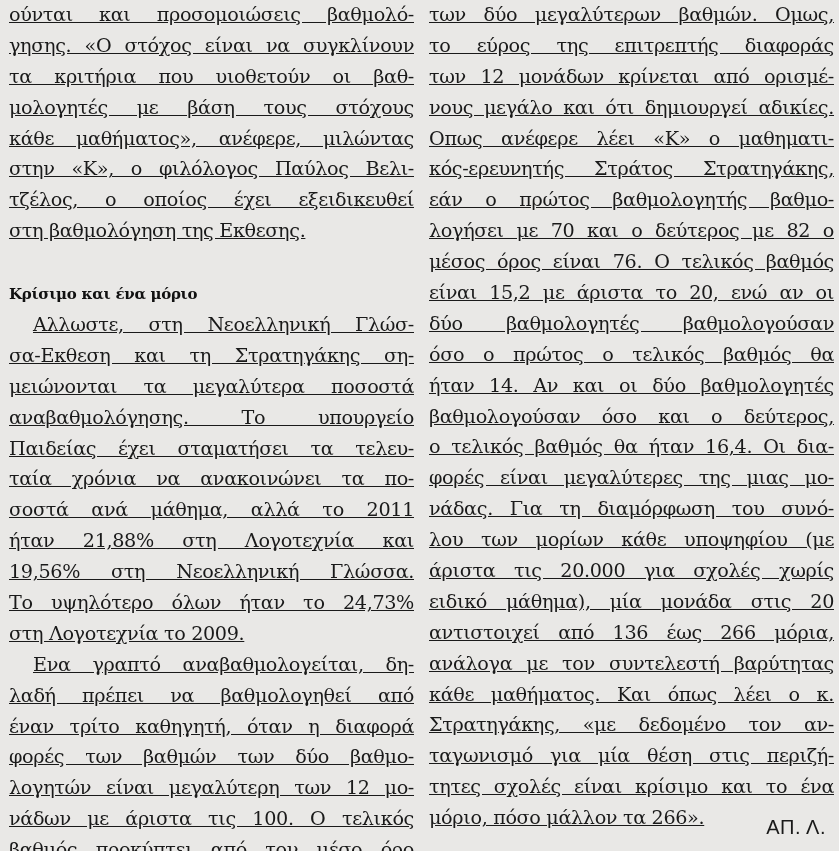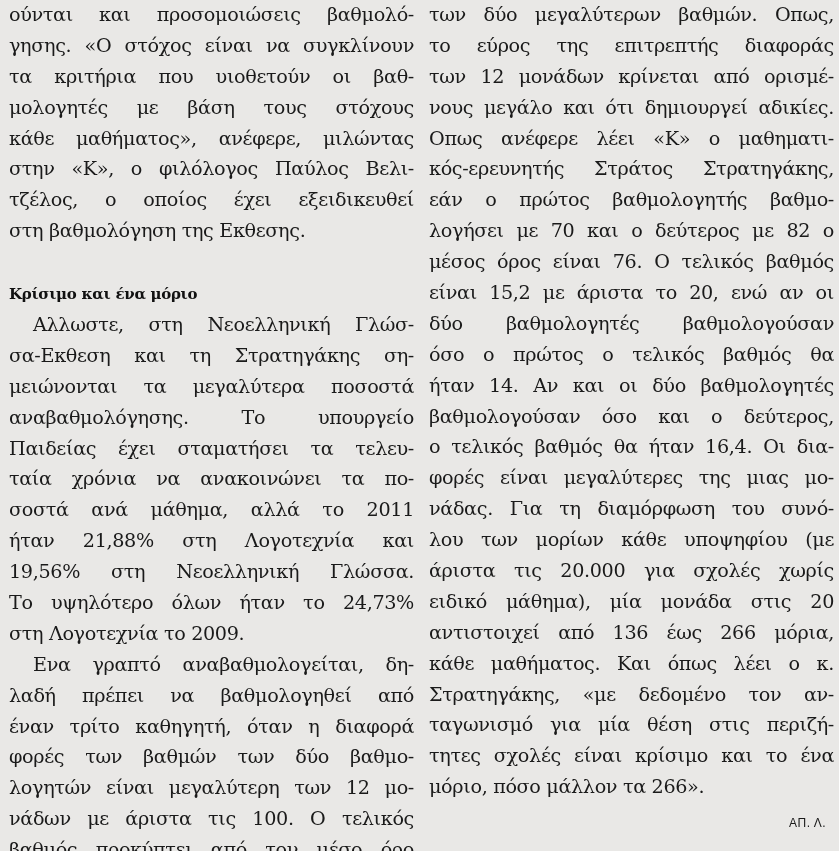--- a/index.html
+++ b/index.html
@@ -33,20 +33,21 @@
       display: block;
       font-size: 19.2px;
       line-height: 30.9px;
       height: 30.9px;
       white-space: nowrap;
       text-align: justify;
       text-align-last: justify;
       letter-spacing: -0.35px;
       word-spacing: 0px;
       overflow: visible;
+      text-decoration: underline;
     }
     .line.last {
       text-align-last: left;
     }
     .line.indent {
       padding-left: 24px;
     }
     .gap {
       display: block;
       height: 32px;
@@ -59,21 +60,21 @@
       line-height: 30.9px;
       height: 30.9px;
       letter-spacing: -0.3px;
       color: #111;
     }
     .byline {
       position: absolute;
       right: 13px;
       top: 816px;
       font-family: "Liberation Sans", "DejaVu Sans", sans-serif;
-      font-size: 12px;
+      font-size: 20px;
       letter-spacing: 0.5px;
       color: #1a1a1a;
       text-align: right;
     }
   </style>
 </head>
 <body>
 
 <div class="page">
 
@@ -106,41 +107,42 @@
     <span class="line indent">Ενα γραπτό αναβαθμολογείται, δη-</span>
     <span class="line">λαδή πρέπει να βαθμολογηθεί από</span>
     <span class="line">έναν τρίτο καθηγητή, όταν η διαφορά</span>
     <span class="line">φορές των βαθμών των δύο βαθμο-</span>
     <span class="line">λογητών είναι μεγαλύτερη των 12 μο-</span>
     <span class="line">νάδων με άριστα τις 100. Ο τελικός</span>
     <span class="line">βαθμός προκύπτει από τον μέσο όρο</span>
   </div>
 
   <div class="column col-right">
-    <span class="line">των δύο μεγαλύτερων βαθμών. Οπως,</span>
+    <span class="line">των δύο μεγαλύτερων βαθμών. Ομως,</span>
     <span class="line">το εύρος της επιτρεπτής διαφοράς</span>
     <span class="line">των 12 μονάδων κρίνεται από ορισμέ-</span>
     <span class="line">νους μεγάλο και ότι δημιουργεί αδικίες.</span>
     <span class="line">Οπως ανέφερε λέει «Κ» ο μαθηματι-</span>
     <span class="line">κός-ερευνητής Στράτος Στρατηγάκης,</span>
     <span class="line">εάν ο πρώτος βαθμολογητής βαθμο-</span>
     <span class="line">λογήσει με 70 και ο δεύτερος με 82 ο</span>
     <span class="line">μέσος όρος είναι 76. Ο τελικός βαθμός</span>
     <span class="line">είναι 15,2 με άριστα το 20, ενώ αν οι</span>
     <span class="line">δύο βαθμολογητές βαθμολογούσαν</span>
     <span class="line">όσο ο πρώτος ο τελικός βαθμός θα</span>
     <span class="line">ήταν 14. Αν και οι δύο βαθμολογητές</span>
     <span class="line">βαθμολογούσαν όσο και ο δεύτερος,</span>
     <span class="line">ο τελικός βαθμός θα ήταν 16,4. Οι δια-</span>
     <span class="line">φορές είναι μεγαλύτερες της μιας μο-</span>
     <span class="line">νάδας. Για τη διαμόρφωση του συνό-</span>
     <span class="line">λου των μορίων κάθε υποψηφίου (με</span>
     <span class="line">άριστα τις 20.000 για σχολές χωρίς</span>
     <span class="line">ειδικό μάθημα), μία μονάδα στις 20</span>
     <span class="line">αντιστοιχεί από 136 έως 266 μόρια,</span>
+    <span class="line">ανάλογα με τον συντελεστή βαρύτητας</span>
     <span class="line">κάθε μαθήματος. Και όπως λέει ο κ.</span>
     <span class="line">Στρατηγάκης, «με δεδομένο τον αν-</span>
     <span class="line">ταγωνισμό για μία θέση στις περιζή-</span>
     <span class="line">τητες σχολές είναι κρίσιμο και το ένα</span>
     <span class="line last">μόριο, πόσο μάλλον τα 266».</span>
   </div>
 
   <div class="byline">ΑΠ. Λ.</div>
 
 </div>

